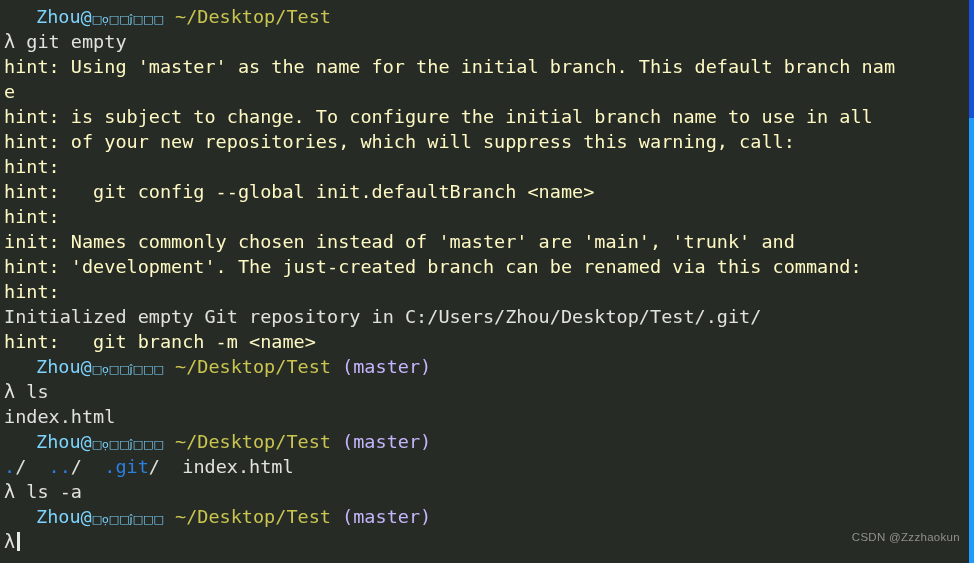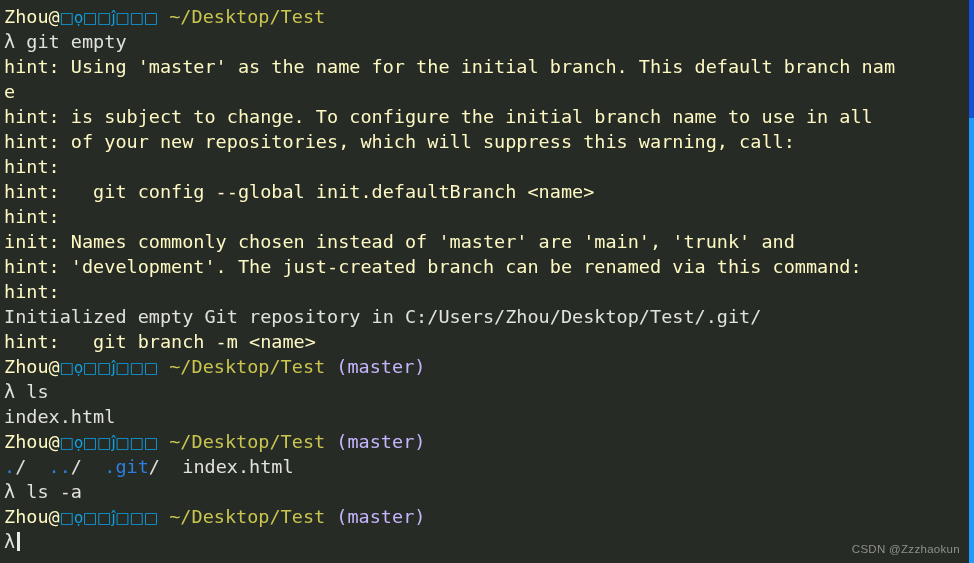--- a/index.html
+++ b/index.html
@@ -20,30 +20,30 @@
     padding: 4px 0 0 4px;
   }
   .line {
     height: 25px;
     line-height: 25px;
     font-size: 18.5px;
     letter-spacing: 0px;
     white-space: pre;
     color: #d6d9d4;
   }
-  .c-green   { color: #fef9c3; }
+  .c-green   { color: #7dd3fc; margin-left: 32px; }
   .c-yellow  { color: #c9c54f; }
   .c-cyan    { color: #c4b5fd; }
   .c-blue    { color: #2a7fe0; }
   .c-white   { color: #dfe2dd; }
   .c-hint    { color: #fef9c3; }
   .tofu {
-    color: #0ea5e9;
+    color: #7dd3fc;
     font-family: "DejaVu Sans", sans-serif;
-    font-size: 15px;
+    font-size: 11px;
   }
   .cursor {
     display: inline-block;
     width: 3px;
     height: 19px;
     background: #e8ebe6;
     vertical-align: -3px;
     margin-left: 2px;
   }
   #scrollbar-track {
@@ -58,21 +58,21 @@
     position: absolute;
     top: 0;
     right: 0;
     width: 5px;
     height: 118px;
     background: #1552d8;
   }
   #watermark {
     position: absolute;
     right: 14px;
-    bottom: 8px;
+    bottom: 20px;
     font-family: "Liberation Sans", sans-serif;
     font-size: 11.5px;
     color: #8e918c;
     letter-spacing: 0.3px;
   }
 </style>
 </head>
 <body>
 
 <div id="terminal">

